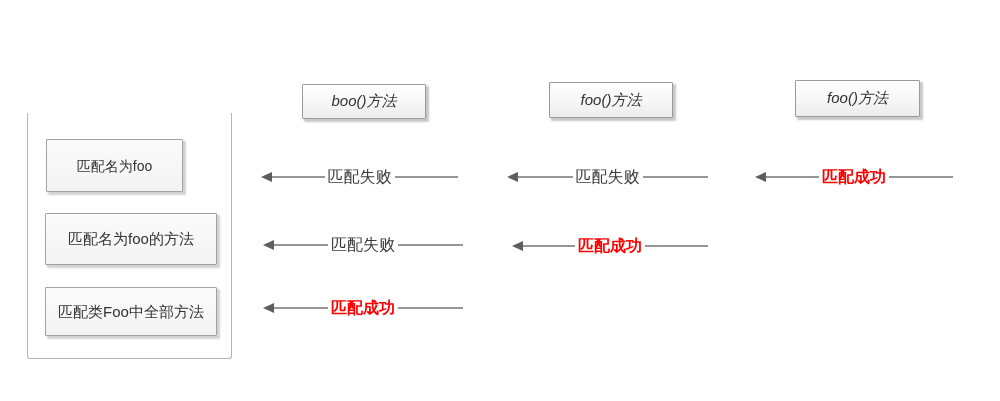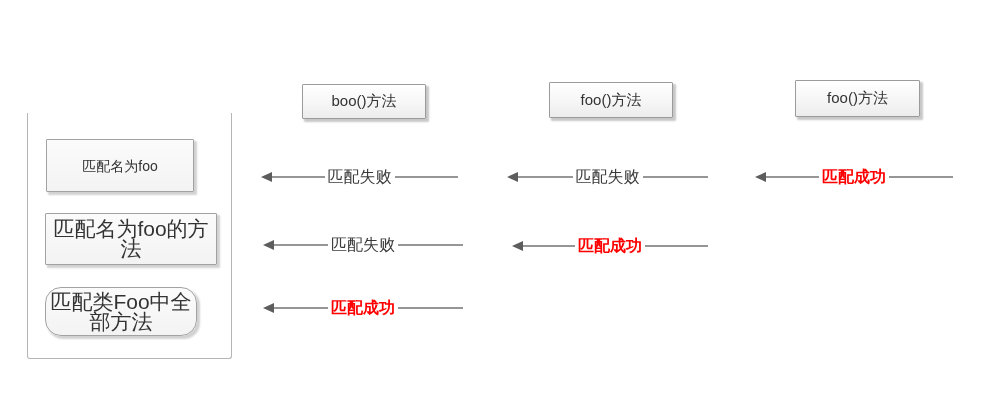--- a/index.html
+++ b/index.html
@@ -23,20 +23,21 @@
     box-sizing: border-box;
     border: 1px solid #9b9b9b;
     border-radius: 1px;
     background: linear-gradient(180deg, #ffffff 0%, #f6f6f6 55%, #ececec 100%);
     box-shadow: 2.5px 2.5px 2px rgba(0,0,0,0.22);
     display: flex;
     align-items: center;
     justify-content: center;
     font-size: 15px;
     color: #333333;
+    font-style: italic;
   }
 
   
   .advisor-container {
     position: absolute;
     box-sizing: border-box;
     border-left: 1px solid #b5b5b5;
     border-right: 1px solid #b5b5b5;
     border-bottom: 1px solid #b5b5b5;
     border-radius: 0 0 3px 3px;
@@ -48,21 +49,21 @@
     box-sizing: border-box;
     border: 1px solid #a2a2a2;
     border-radius: 1px;
     background: linear-gradient(180deg, #fbfbfb 0%, #f3f3f3 100%);
     box-shadow: 2.5px 2.5px 2px rgba(0,0,0,0.18);
     display: flex;
     flex-direction: column;
     align-items: center;
     justify-content: center;
     text-align: center;
-    font-size: 21px;
+    font-size: 15px;
     line-height: 20px;
     color: #333333;
   }
   .matcher-box.small { font-size: 14px; }
 
   
   .arrow {
     position: absolute;
     height: 0;
   }
@@ -106,27 +107,27 @@
   </div>
   <div class="method-box" style="left:549px; top:82px; width:124px; height:36px;">
     <span>foo()方法</span>
   </div>
   <div class="method-box" style="left:795px; top:80px; width:125px; height:37px;">
     <span>foo()方法</span>
   </div>
 
   <div class="advisor-container" style="left:27px; top:113px; width:205px; height:246px;"></div>
 
-  <div class="matcher-box small" style="left:46px; top:139px; width:148px; height:53px;">
+  <div class="matcher-box small" style="left:46px; top:139px; width:137px; height:53px;">
     <div>匹配名为foo</div>
   </div>
   <div class="matcher-box" style="left:45px; top:213px; width:172px; height:52px;">
     <div>匹配名为foo的方法</div>
   </div>
-  <div class="matcher-box" style="left:45px; top:287px; width:152px; height:49px;border-radius:16px;">
+  <div class="matcher-box" style="left:45px; top:287px; width:172px; height:49px;">
     <div>匹配类Foo中全部方法</div>
   </div>
 
   <div class="arrow" style="left:261px; top:177px; width:197px;">
     <div class="line"></div>
     <div class="head"></div>
     <span class="arrow-label" style="color: rgb(58, 58, 58); font-weight: normal;">匹配失败</span>
   </div>
   <div class="arrow" style="left:507px; top:177px; width:201px;">
     <div class="line"></div>

